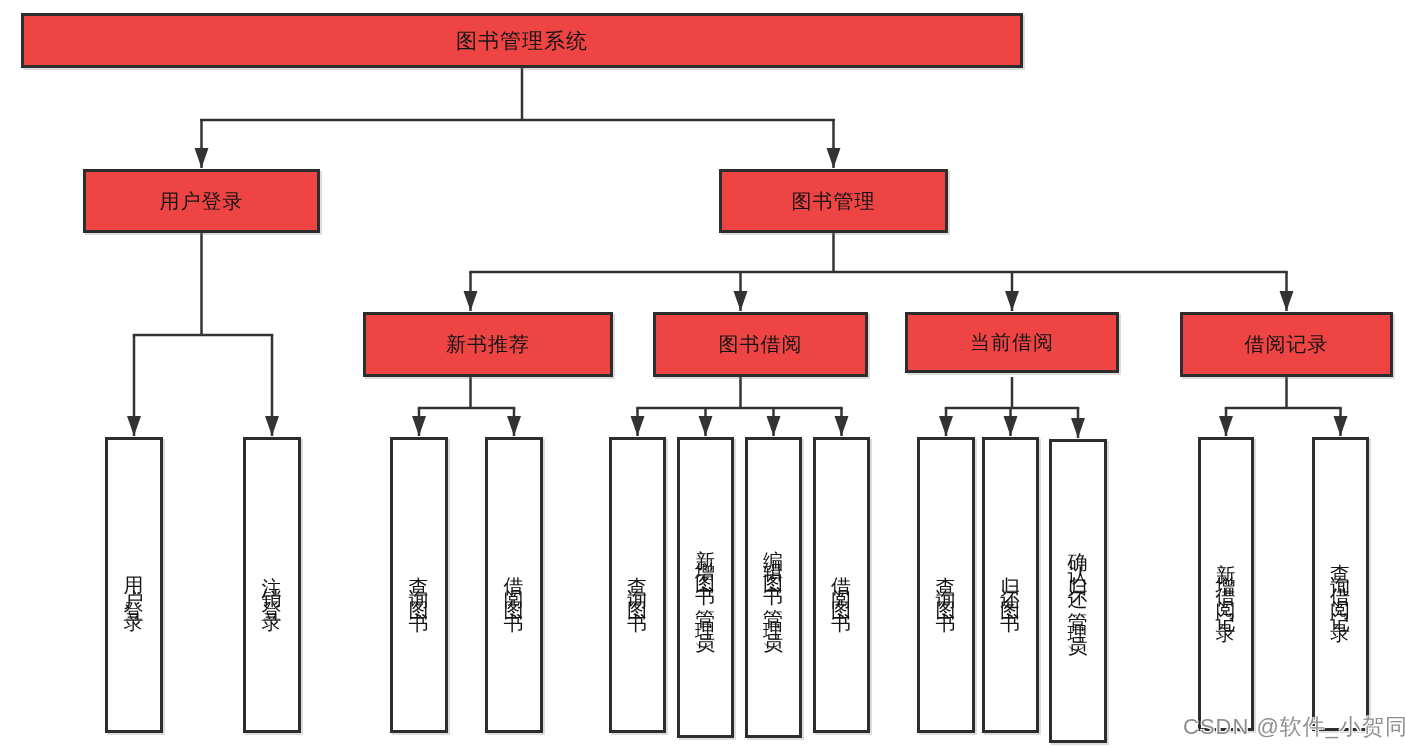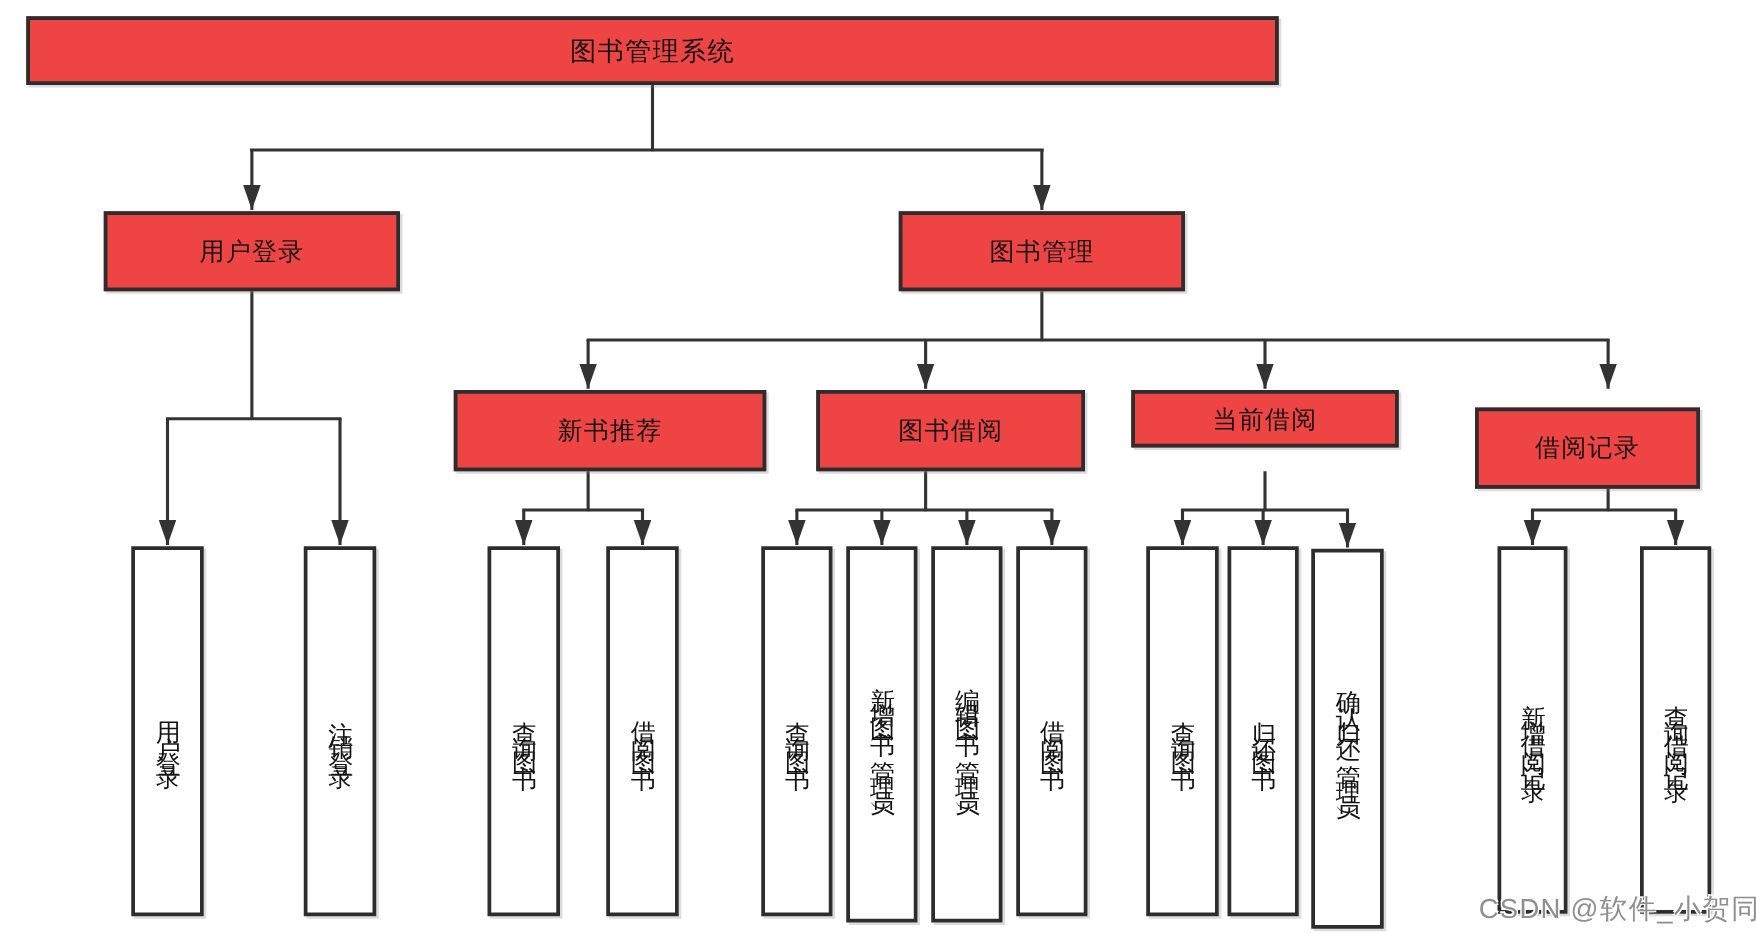--- a/index.html
+++ b/index.html
@@ -128,24 +128,24 @@
   <div class="node" style="left:719px; top:169px; width:229px; height:64px;">
     <span>图书管理</span>
   </div>
 
   <div class="node" style="left:363px; top:312px; width:250px; height:65px;">
     <span>新书推荐</span>
   </div>
   <div class="node" style="left:633px; top:312px; width:215px; height:65px;margin-left:20px;">
     <span>图书借阅</span>
   </div>
-  <div class="node" style="left:905px; top:312px; width:214px; height:46px;">
+  <div class="node" style="left:905px; top:312px; width:214px; height:61px;">
     <span>当前借阅</span>
   </div>
-  <div class="node" style="left:1180px; top:312px; width:180px; height:65px;margin-top:14px;">
+  <div class="node" style="left:1180px; top:312px; width:213px; height:65px;">
     <span>借阅记录</span>
   </div>
 
   <div class="vnode" style="left:105px; top:437px; width:58px; height:296px;">
     <span>用户登录</span>
   </div>
   <div class="vnode" style="left:243px; top:437px; width:58px; height:296px;">
     <span>注销登录</span>
   </div>
 

